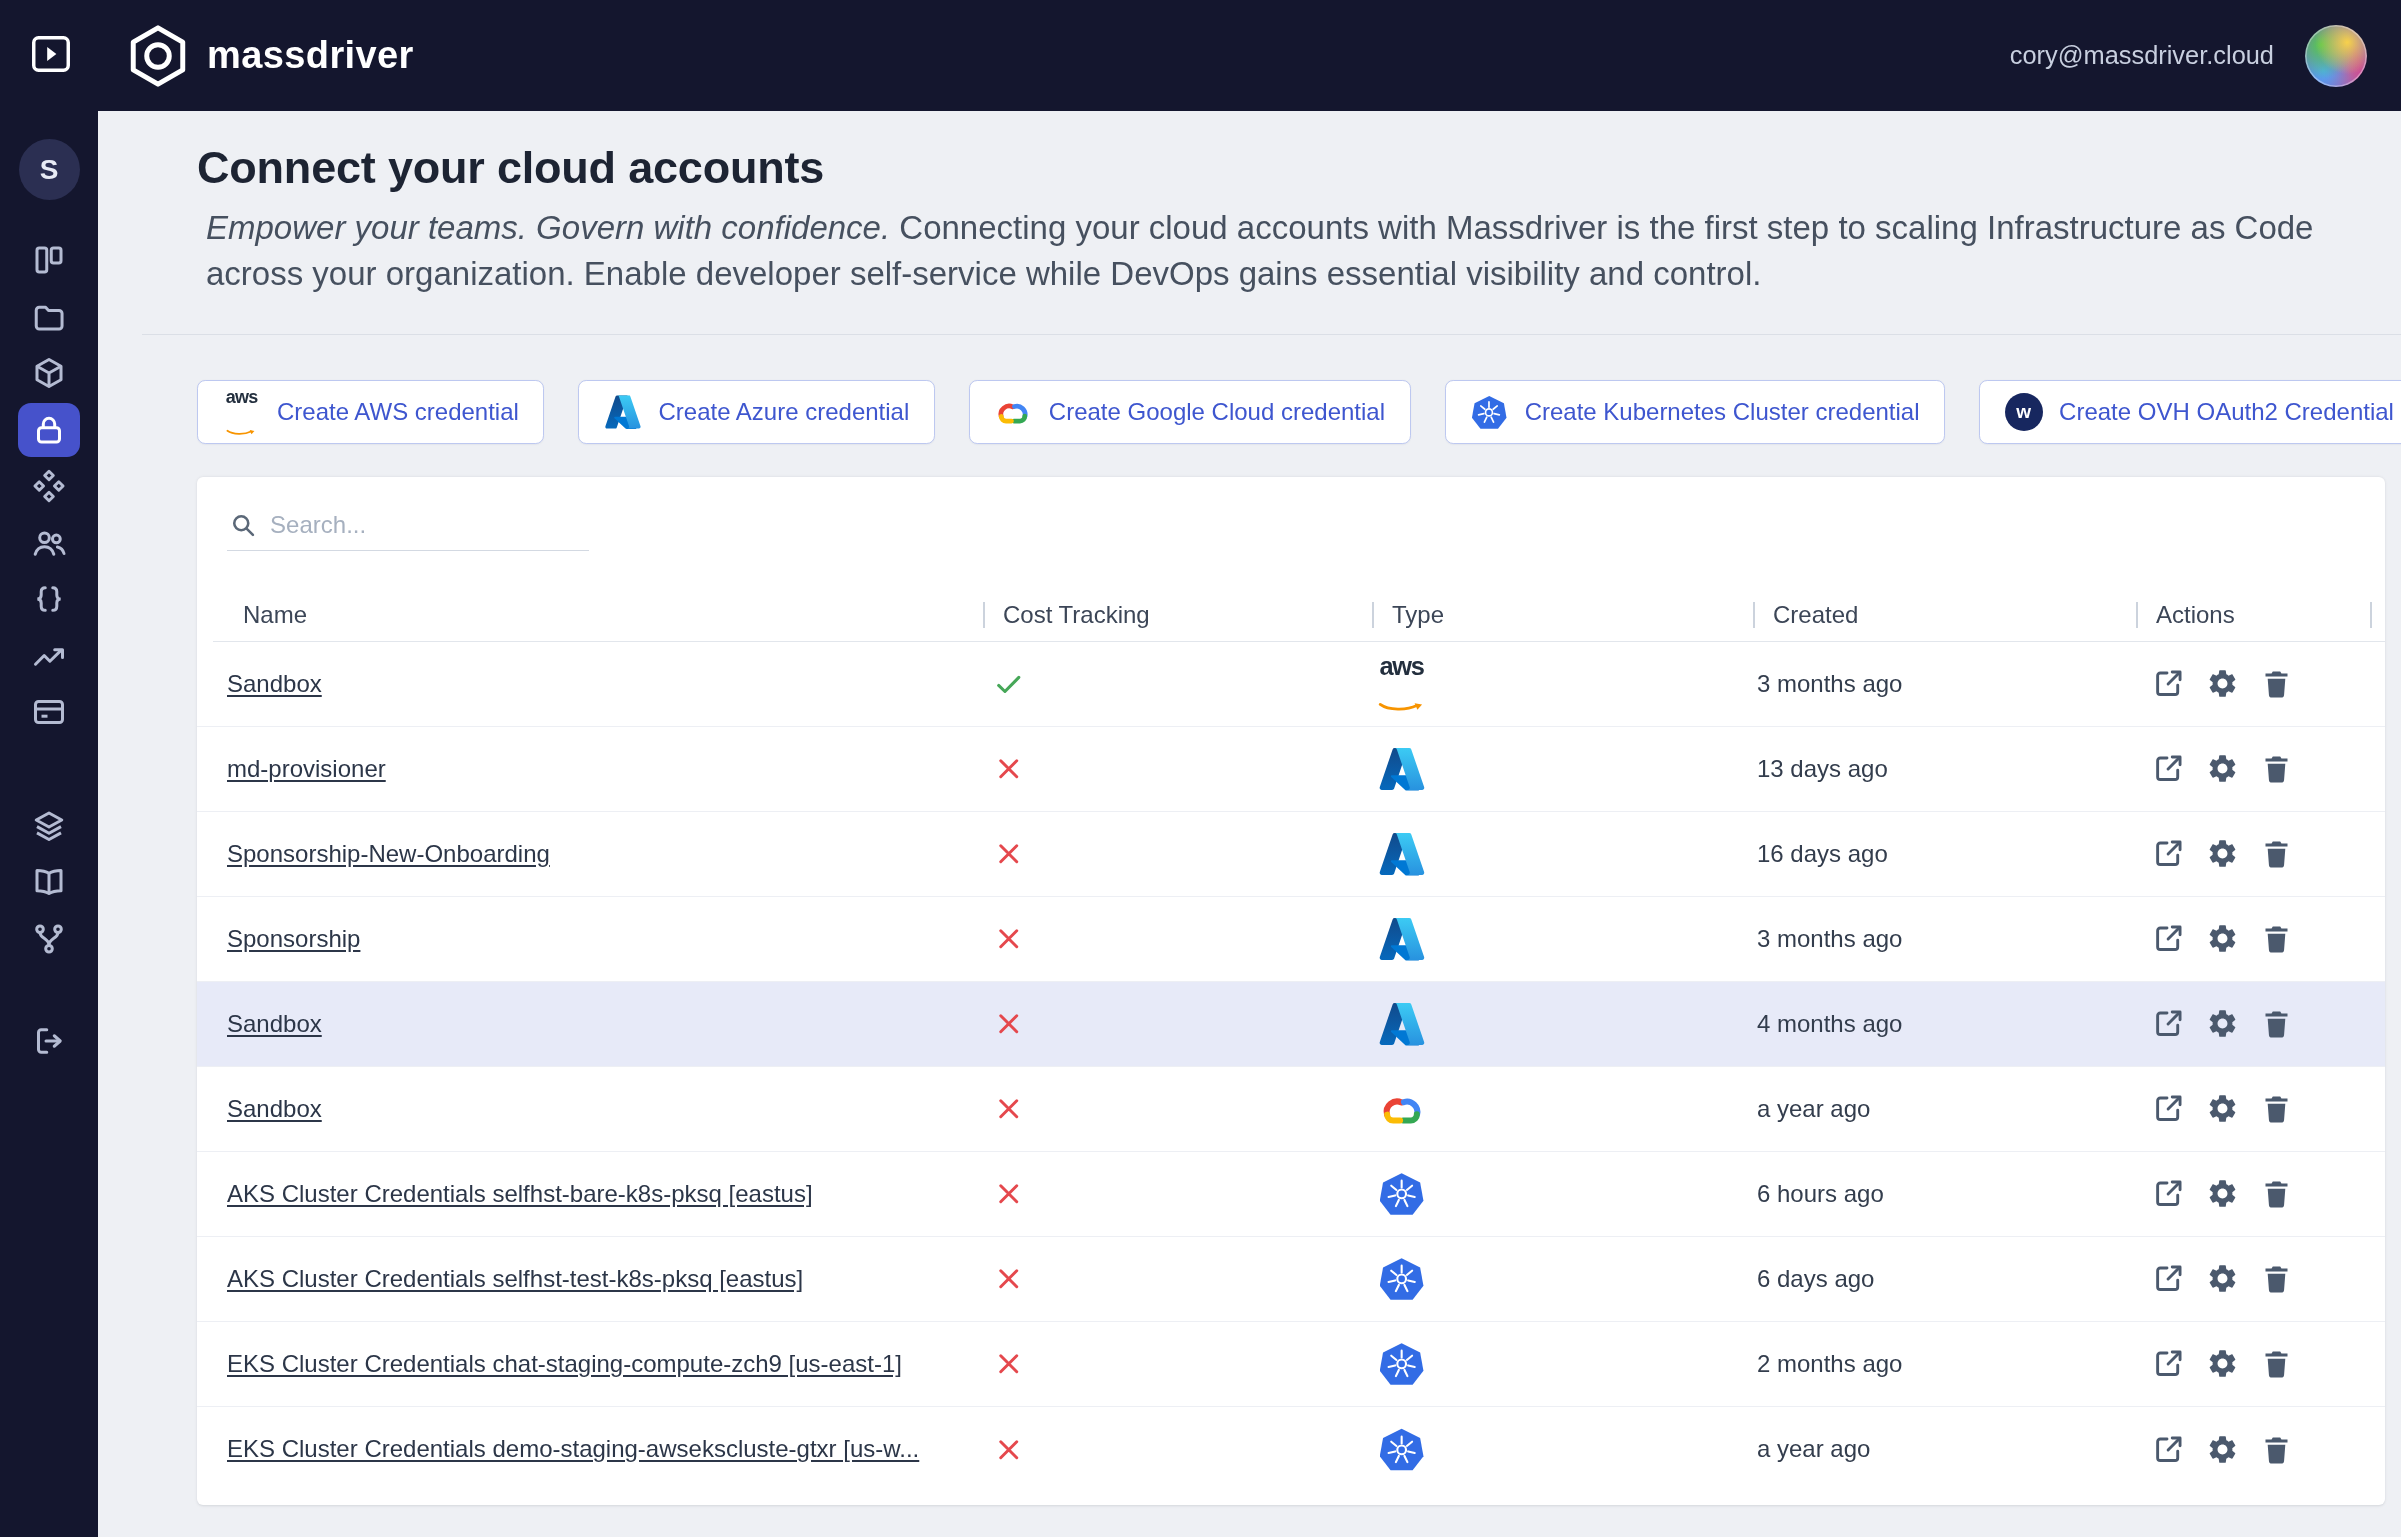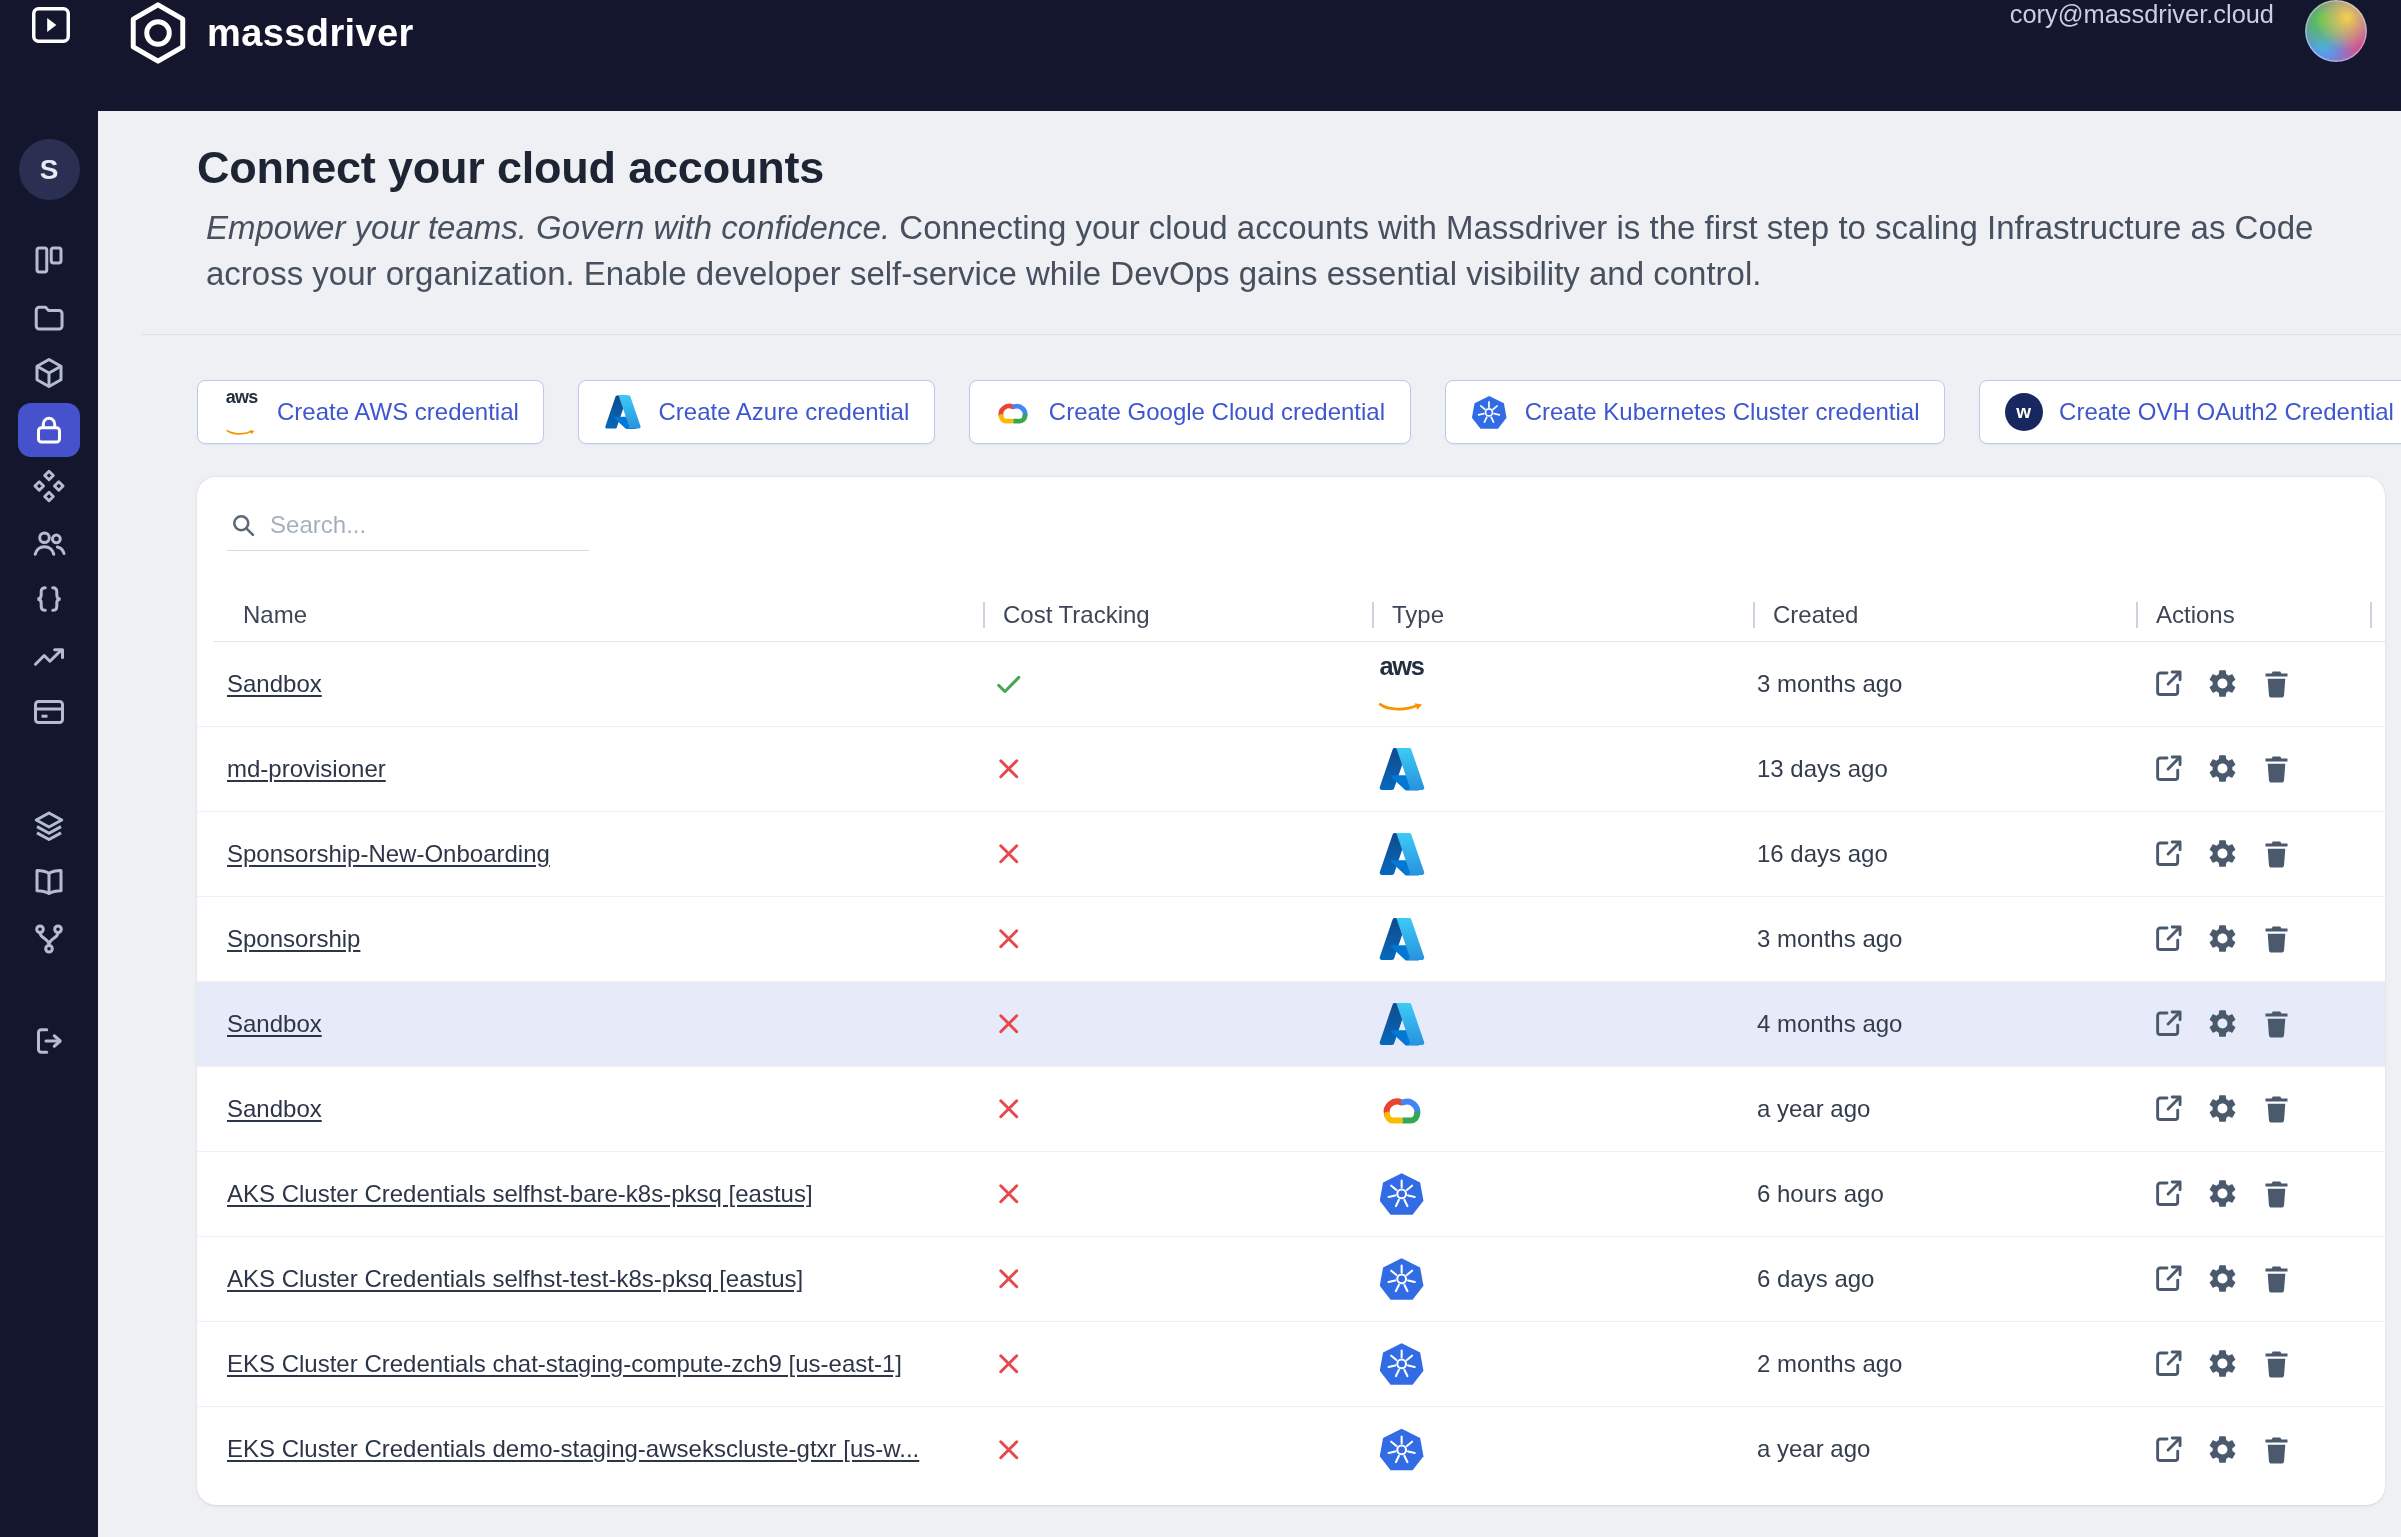--- a/index.html
+++ b/index.html
@@ -6,21 +6,21 @@
   html,body { margin:0; padding:0; }
   body {
     width:2401px; height:1538px; overflow:hidden;
     background:#eef0f4;
     font-family:"Liberation Sans", sans-serif;
     color:#2c3648;
   }
   .ico { display:inline-flex; align-items:center; justify-content:center; }
 
   
-  .topbar { height:111px; background:#14162e; display:flex; align-items:flex-start; }
+  .topbar { height:111px; background:#14162e; display:flex; align-items:center; }
   .toggle { margin-left:24.6px; width:52px; height:52px; background:none; border:none; color:#fff; padding:0; cursor:pointer; }
   .toggle svg { width:46px; height:46px; }
   .brand { display:flex; align-items:center; gap:16.4px; margin-left:48px; }
   .brand-mark svg { width:66px; height:66px; }
   .brand-name { color:#fff; font-size:38px; font-weight:700; letter-spacing:0.4px; }
   .sp { flex:1; }
   .email { color:#c8cfdf; font-size:25.4px; margin-right:31px; }
   .avatar {
     width:62px; height:62px; border-radius:50%; margin-right:34px;
     background:
@@ -60,21 +60,21 @@
     display:inline-flex; align-items:center; gap:16.4px; height:64px; padding:0 24.6px;
     background:#fff; border:0.8px solid #bdc8f0; border-radius:8.2px;
     color:#3e56cf; font-size:24px; font-family:inherit; cursor:pointer;
     box-shadow:0 0.8px 1.6px rgba(22,34,90,.05); white-space:nowrap;
   }
   .btn-ico { width:38px; height:38px; display:flex; align-items:center; justify-content:center; flex-shrink:0; }
   .btn-ico svg { width:100%; height:100%; }
 
   
   .card {
-    margin:33px 61px 0 55px; width:2188px; background:#fff; border-radius:19px;
+    margin:33px 61px 0 55px; width:2188px; background:#fff; border-radius:6px;
     box-shadow:0 0.8px 3.3px rgba(16,24,40,.08), 0 0.8px 1.6px rgba(16,24,40,.04);
     padding:28px 0 13px;
   }
   .search-wrap { margin-left:30px; width:362px; display:flex; align-items:center; gap:11.5px; border-bottom:1.6px solid #d3d9e2; padding:4.9px 1.6px 9.8px; }
   .search-wrap .ico { color:#5b6878; }
   .search-wrap svg { width:28px; height:28px; }
   .search-input { border:none; outline:none; font-size:24px; color:#2f3a4a; width:100%; font-family:inherit; background:transparent; }
   .search-input::placeholder { color:#a6b0bf; }
 
   .t-head, .t-row { display:grid; grid-template-columns:790px 389px 381px 383px 1fr; align-items:center; }

